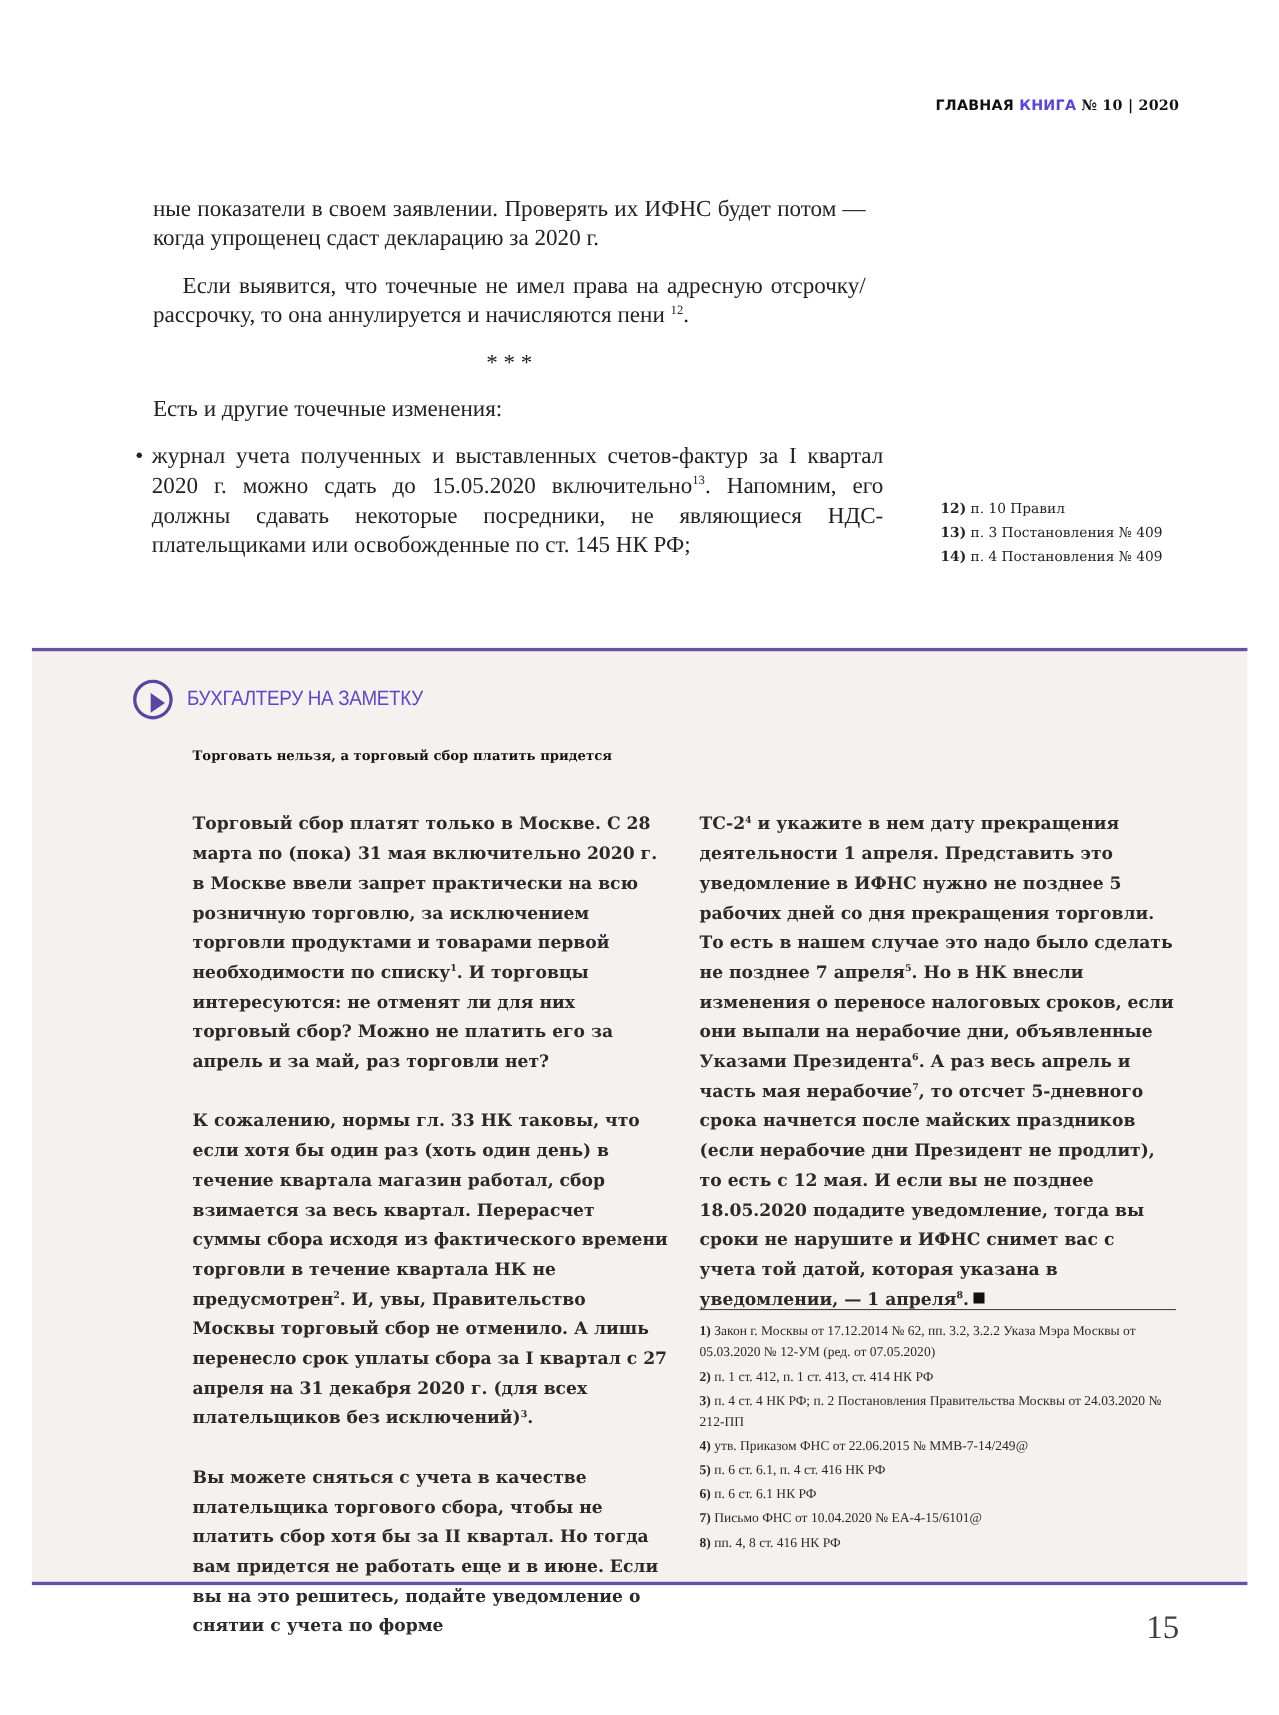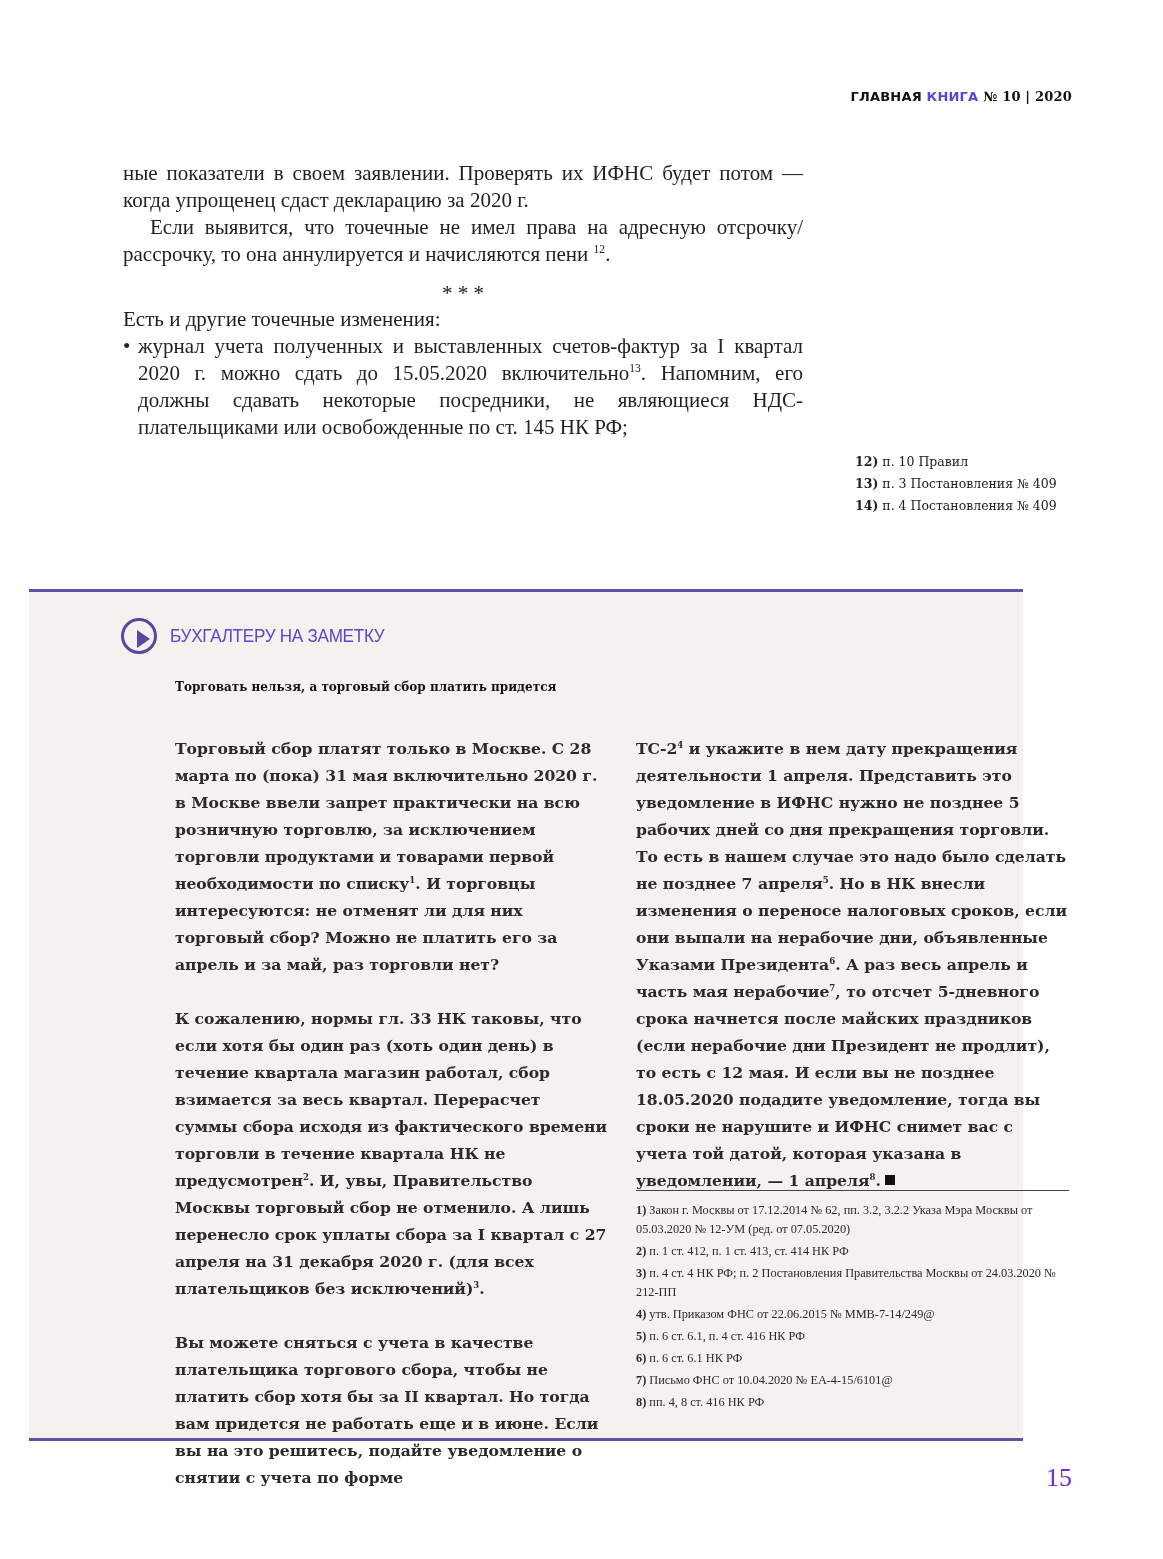--- a/index.html
+++ b/index.html
@@ -13,37 +13,37 @@
     font-size: 13px; letter-spacing: 0.2px; color: #111;
   }
   .header .brand2 { color: #5b44d9; }
   .header .issue { font-family: "DejaVu Serif", serif; }
 
   .main {
     position: absolute; left: 123px; top: 160px; width: 680px;
     font-family: "Liberation Serif", "DejaVu Serif", serif;
     font-size: 21px; line-height: 27px; color: #222;
   }
-  .main p { margin: 0; text-align: justify; }
+  .main p { margin: 16px; text-align: justify; }
   .main p.indent { text-indent: 27px; }
   .main .stars { text-align: center; margin: 12px 0 0 0; line-height: 26px; }
   .main ul { list-style: none; margin: 0; padding: 0; }
   .main li { position: relative; padding-left: 15px; text-align: justify; }
   .main li::before { content: "•"; position: absolute; left: 0; top: 0; }
   sup { font-size: 0.55em; line-height: 0; vertical-align: super; }
   .endmark { display: inline-block; width: 10px; height: 10px; background: #111; margin-left: 4px; vertical-align: 1px; }
 
   .side-notes {
     position: absolute; left: 855px; top: 451px;
     font-family: "DejaVu Serif", serif; font-size: 12.5px; line-height: 22px; color: #222;
   }
   .side-notes b { font-weight: bold; }
 
   .box {
-    position: absolute; left: 29px; top: 589px; width: 994px; height: 852px;
+    position: absolute; left: 29px; top: 589px; width: 1105px; height: 852px;
     background: #f4f1ef; border-top: 3px solid #6650a3; border-bottom: 3px solid #6650a3;
     box-sizing: border-box;
   }
   .box-label {
     position: absolute; left: 92px; top: 26px; display: flex; align-items: center;
   }
   .play-icon {
     width: 36px; height: 36px; border: 3px solid #5a45a0; border-radius: 50%;
     box-sizing: border-box; position: relative;
   }
@@ -69,21 +69,21 @@
   .col-right { left: 607px; }
   .fn-rule { position: absolute; left: 607px; top: 598px; width: 433px; height: 1px; background: #444; }
   .footnotes {
     position: absolute; left: 607px; top: 609px; width: 440px;
     font-family: Liberation Serif, serif; font-size: 12.3px; line-height: 19px; color: #2a2a2a;
   }
   .footnotes div { margin-bottom: 3px; }
   .footnotes b { font-weight: bold; }
   .page-number {
     position: absolute; right: 91px; top: 1463px;
-    font-family: "Liberation Serif", serif; font-size: 26px; color: #6d28d9; margin-left: 44px;
+    font-family: "Liberation Serif", serif; font-size: 30px; color: #404040; margin-left: 44px;
   }
 </style>
 </head>
 <body>
 
 <div class="header">
   <span>ГЛАВНАЯ</span>
   <span class="brand2">КНИГА</span>
   <span class="issue">№ 10 | 2020</span>
 </div>

